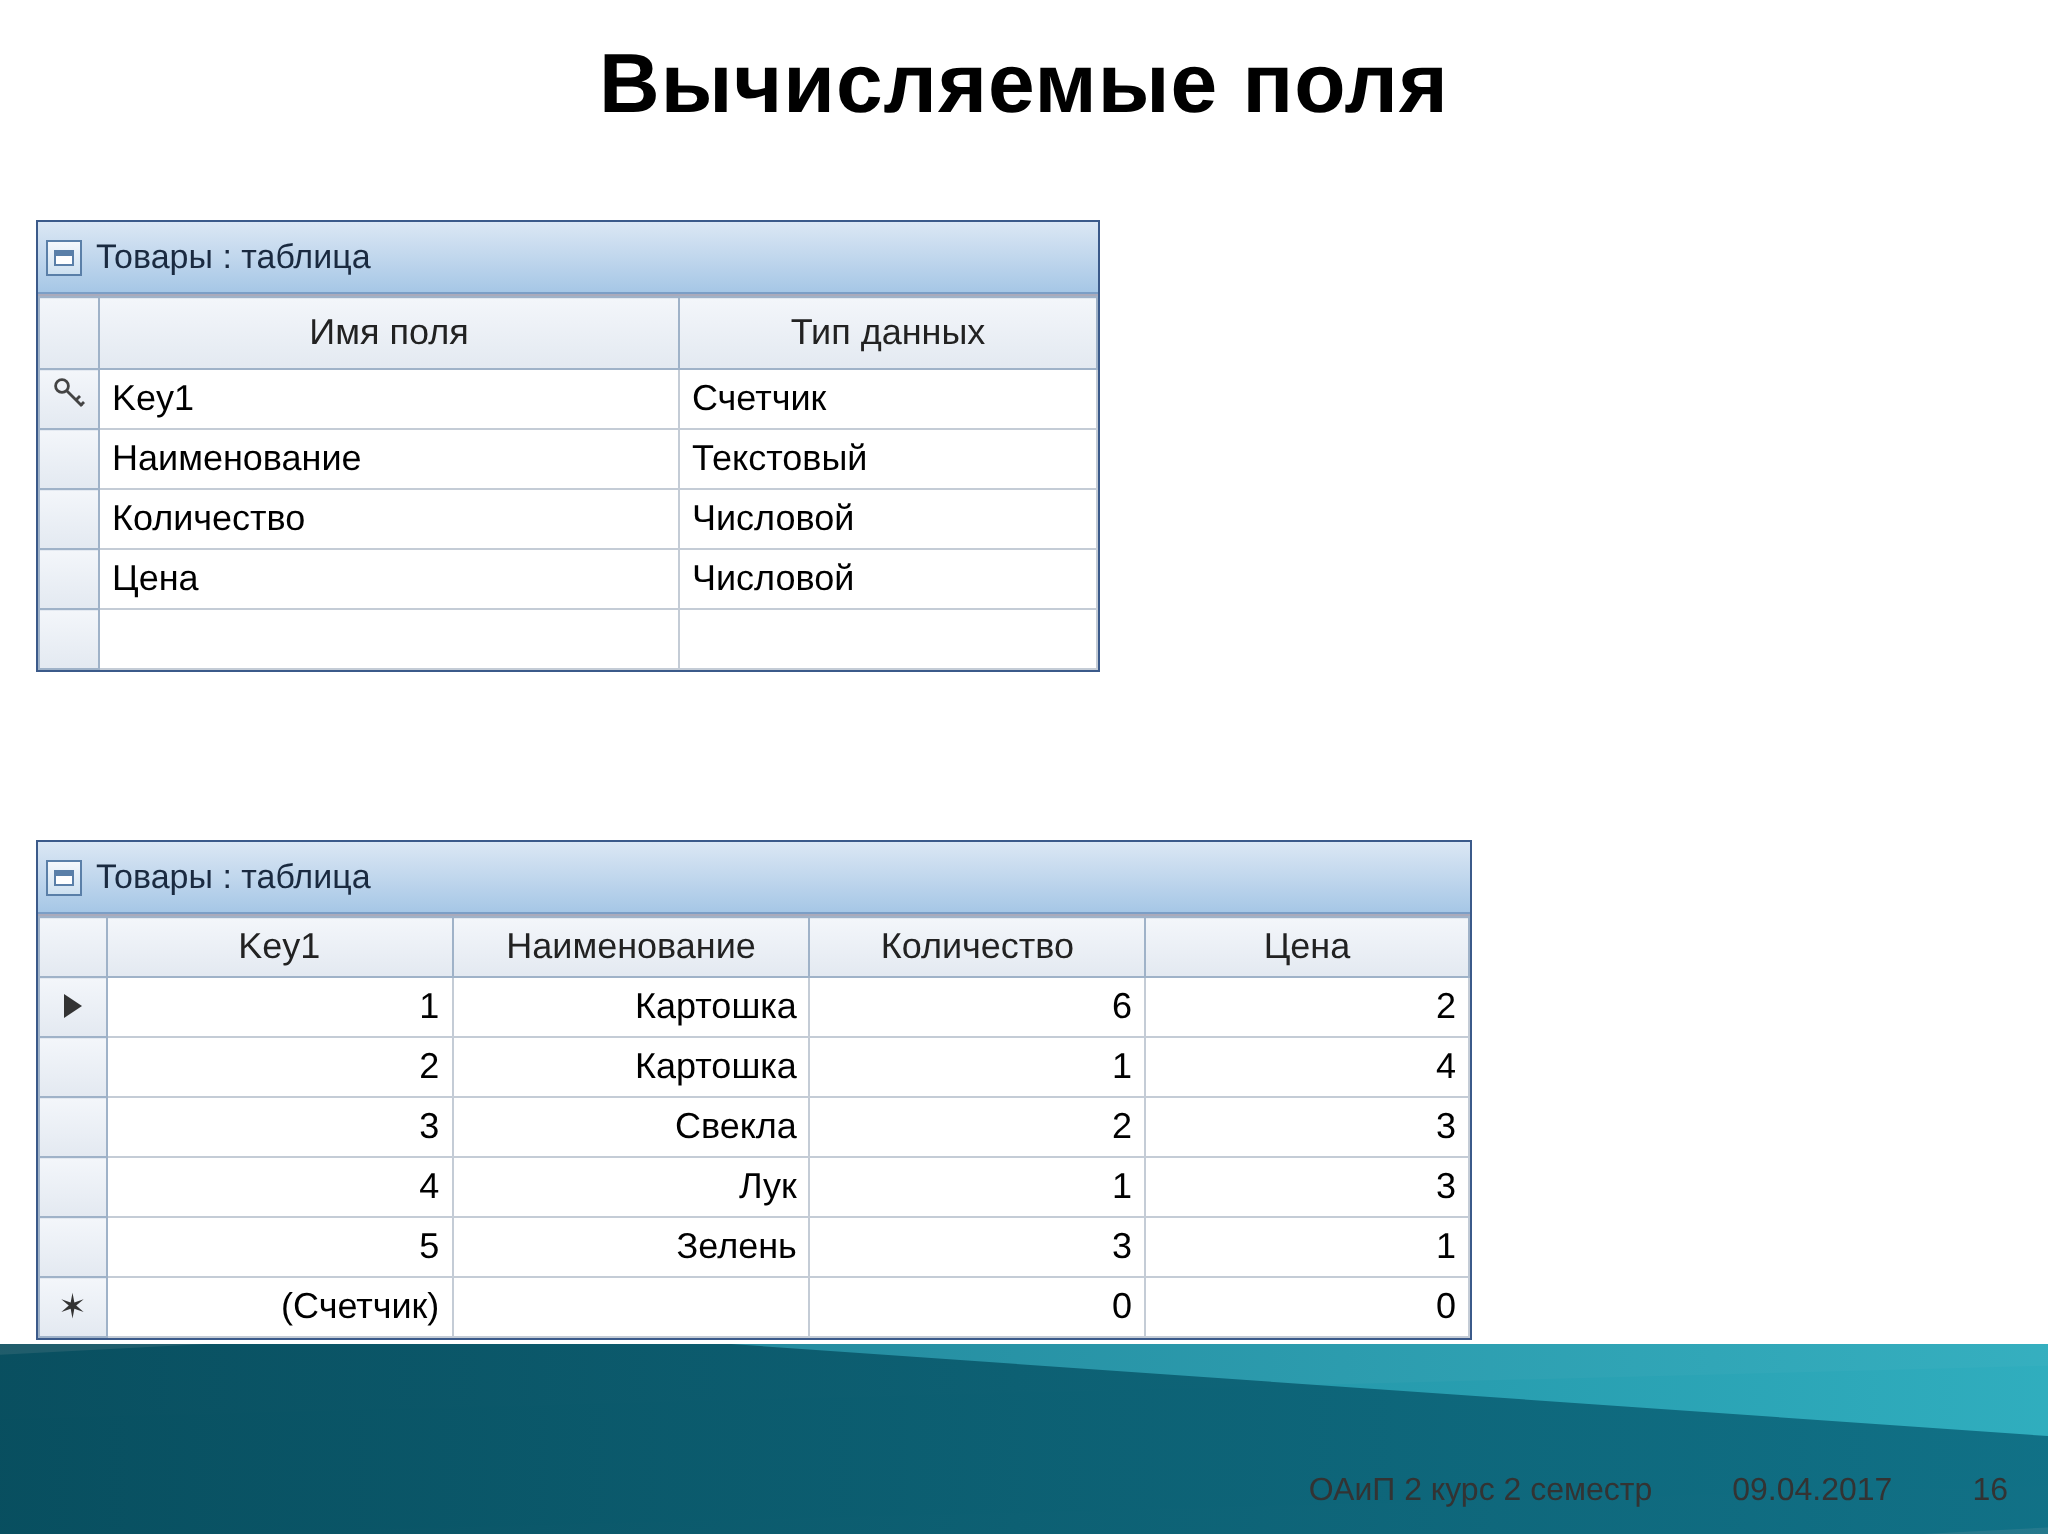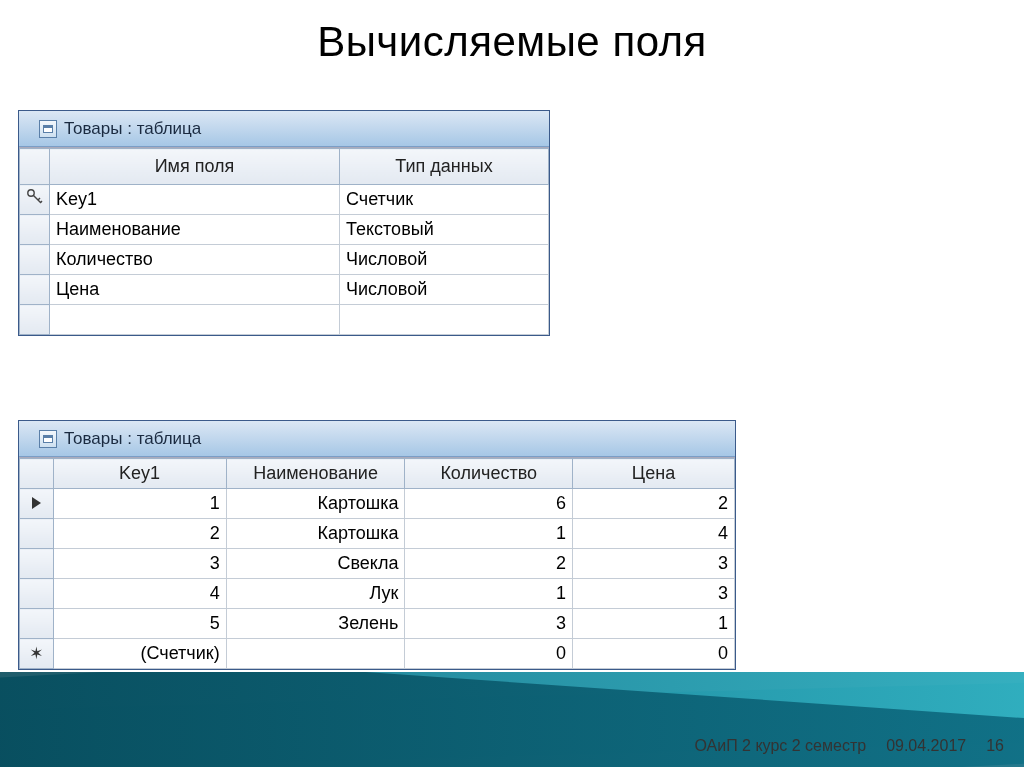--- a/index.html
+++ b/index.html
@@ -8,38 +8,38 @@
     width: 1024px;
     height: 767px;
     background: #ffffff;
     font-family: "Segoe UI", Tahoma, Arial, sans-serif;
     position: relative;
     overflow: hidden;
   }
   .slide-title {
     text-align: center;
     font-size: 42px;
-    font-weight: 400;
+    font-weight: 700;
     color: #000;
     margin: 18px 0 26px 0;
     letter-spacing: 0.5px;
   }
   .window {
     position: absolute;
     border: 1px solid #3b5a8a;
   }
   .window1 { left: 18px; top: 110px; width: 532px; }
   .window2 { left: 18px; top: 420px; width: 718px; }
   .titlebar {
     height: 36px;
     background: linear-gradient(to bottom, #dbe7f4 0%, #c1d7ed 50%, #a6c7e6 100%);
     border-bottom: 1px solid #7b9ec6;
     display: flex;
     align-items: center;
-    padding: 0 20px;
+    padding: 0 4px;
     font-size: 17px;
     color: #1a2a40;
   }
   .tb-icon {
     width: 18px; height: 18px;
     border: 1px solid #5a7fa8;
     background: linear-gradient(to bottom, #f4f8fc 0%, #cde0f0 100%);
     margin-right: 7px;
     display: inline-flex;
     align-items: center;
@@ -130,21 +130,21 @@
   .col-qty { width: 150px; }
   .col-price { width: 145px; }
 
   .footer {
     position: absolute;
     bottom: 12px;
     right: 20px;
     font-size: 16px;
     color: #333;
     display: flex;
-    gap: 20px;
+    gap: 40px;
   }
   .decor {
     position: absolute;
     left: 0; bottom: 0;
     width: 1024px; height: 95px;
     overflow: hidden;
     pointer-events: none;
   }
   .decor .band1 {
     position: absolute;

